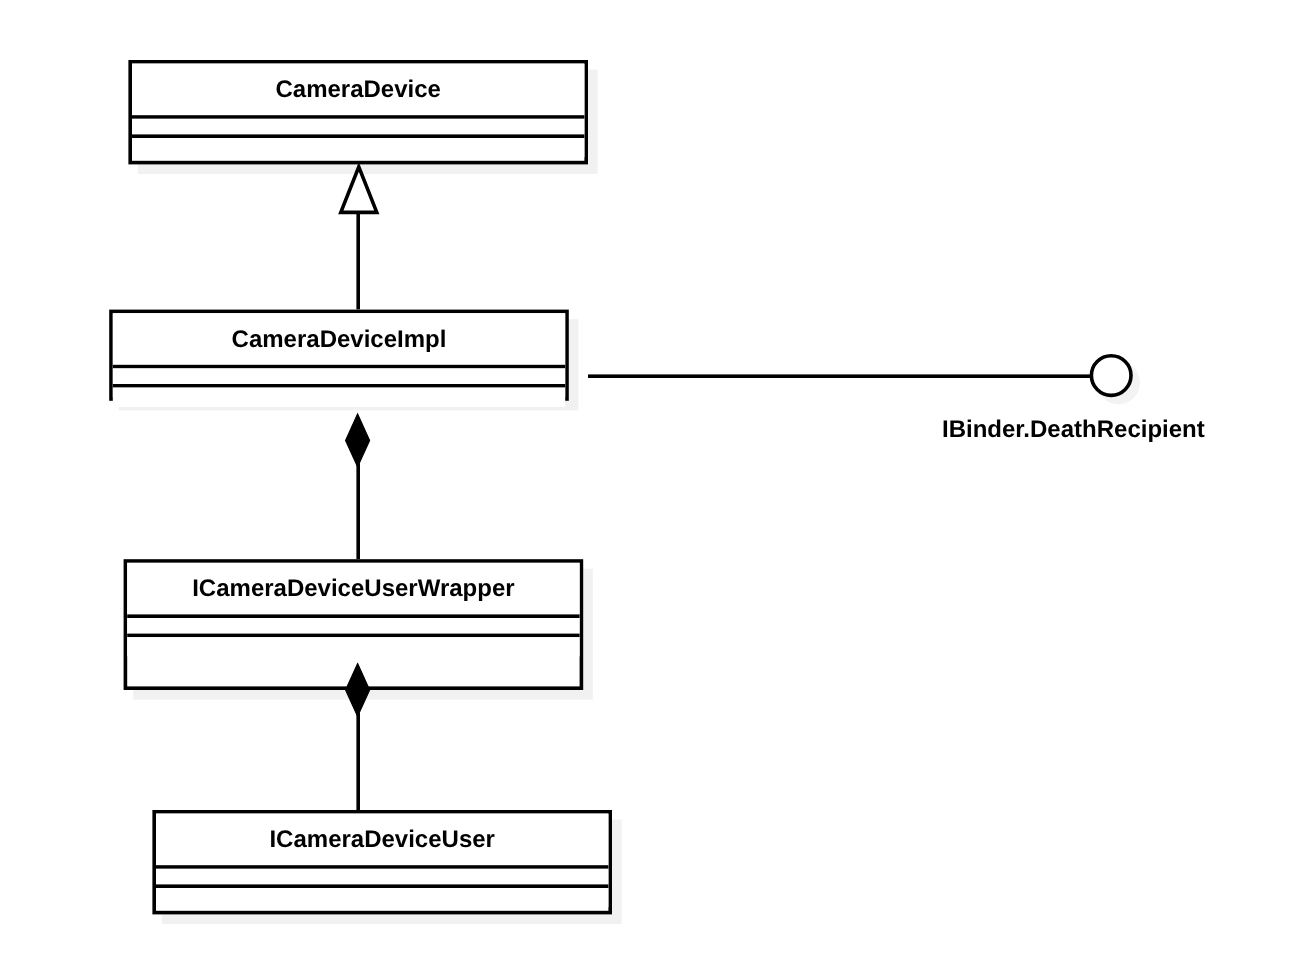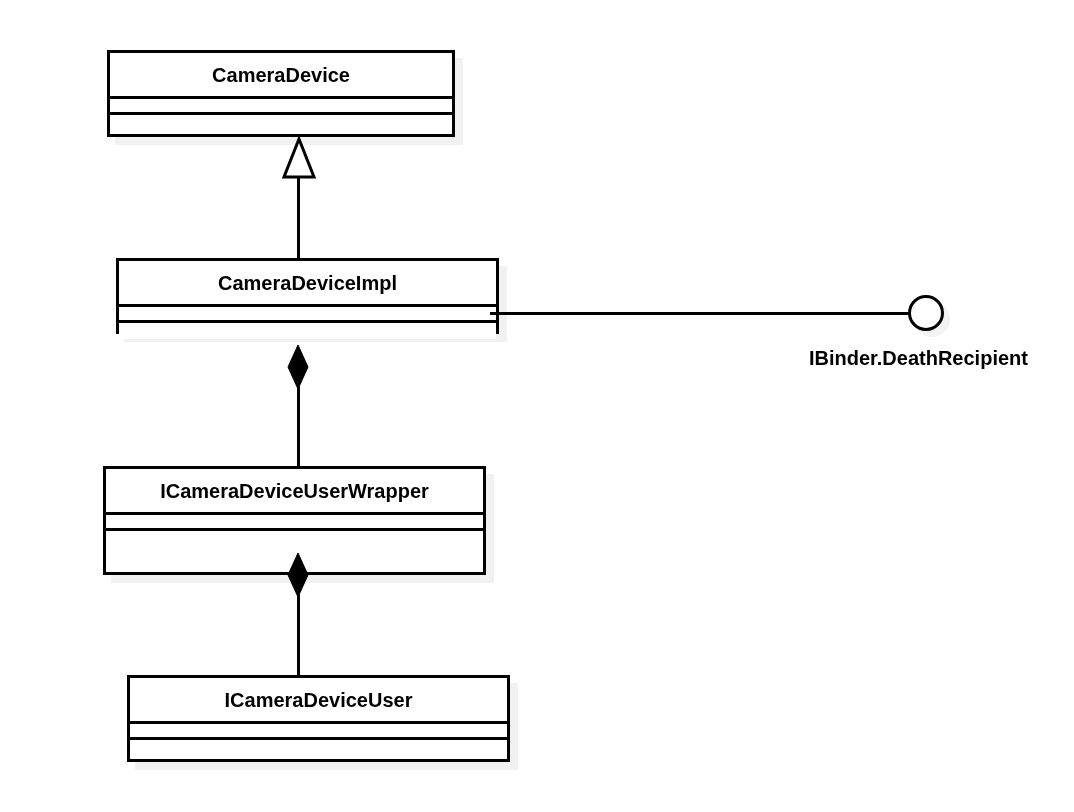--- a/index.html
+++ b/index.html
@@ -77,40 +77,39 @@
     border-radius: 50%;
     background: #ffffff;
     box-shadow: 6px 6px 0 0 #f3f3f3;
   }
   .lollipop-label {
     position: absolute;
     font-weight: bold;
     font-size: 20px;
     color: #000000;
     white-space: nowrap;
-    margin-left: 24px;
   }
 </style>
 </head>
 <body>
 
 <div id="diagram-canvas">
 
-  <div class="uml-class" style="left:107px; top:50px; width:348px; height:87px;">
+  <div class="uml-class" style="left:107px; top:50px; width:383px; height:87px;">
     <div class="class-name">CameraDevice</div>
     <div class="class-attrs"></div>
     <div class="class-ops"></div>
   </div>
 
   <div class="edge-line edge-vertical" style="left:297px; top:177px; height:81px;"></div>
   <svg class="gen-triangle" style="left:281px; top:136px;" width="36" height="44" viewBox="0 0 36 44">
     <polygon points="18,3 33,41 3,41" fill="#ffffff" stroke="#000000" stroke-width="3" stroke-linejoin="miter"></polygon>
   </svg>
 
-  <div class="uml-class" style="left:116px; top:258px; width:383px; height:76px;">
+  <div class="uml-class" style="left:91px; top:258px; width:383px; height:76px;">
     <div class="class-name">CameraDeviceImpl</div>
     <div class="class-attrs"></div>
     <div class="class-ops"></div>
   </div>
 
   <div class="edge-line edge-horizontal" style="left:490px; top:312px; width:420px;"></div>
   <div class="lollipop-circle" style="left:908px; top:295px; width:36px; height:36px;"></div>
   <div class="lollipop-label" style="left:785px; top:347px;">IBinder.DeathRecipient</div>
 
   <svg class="comp-diamond" style="left:287px; top:344px;" width="22" height="46" viewBox="0 0 22 46">

